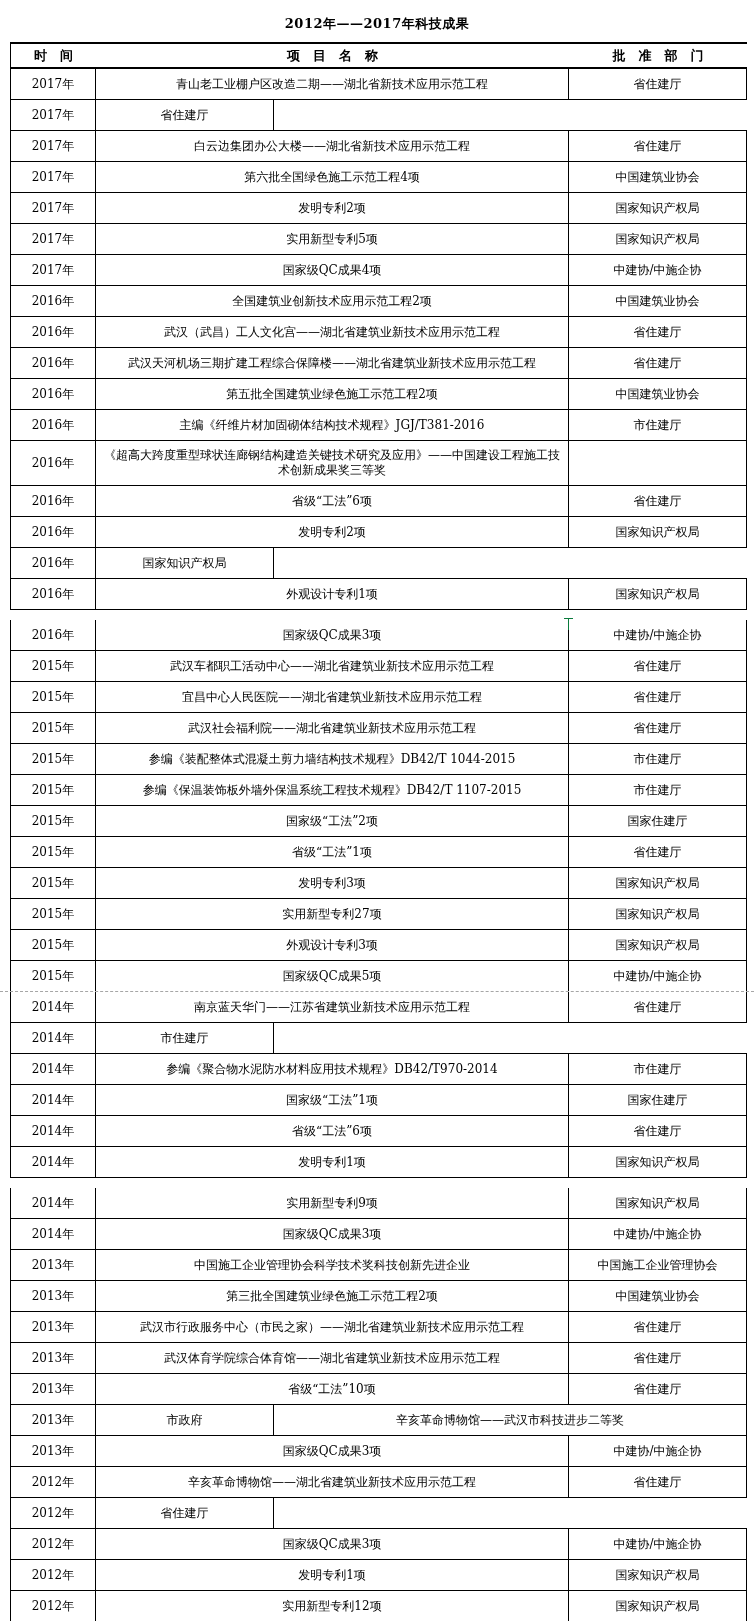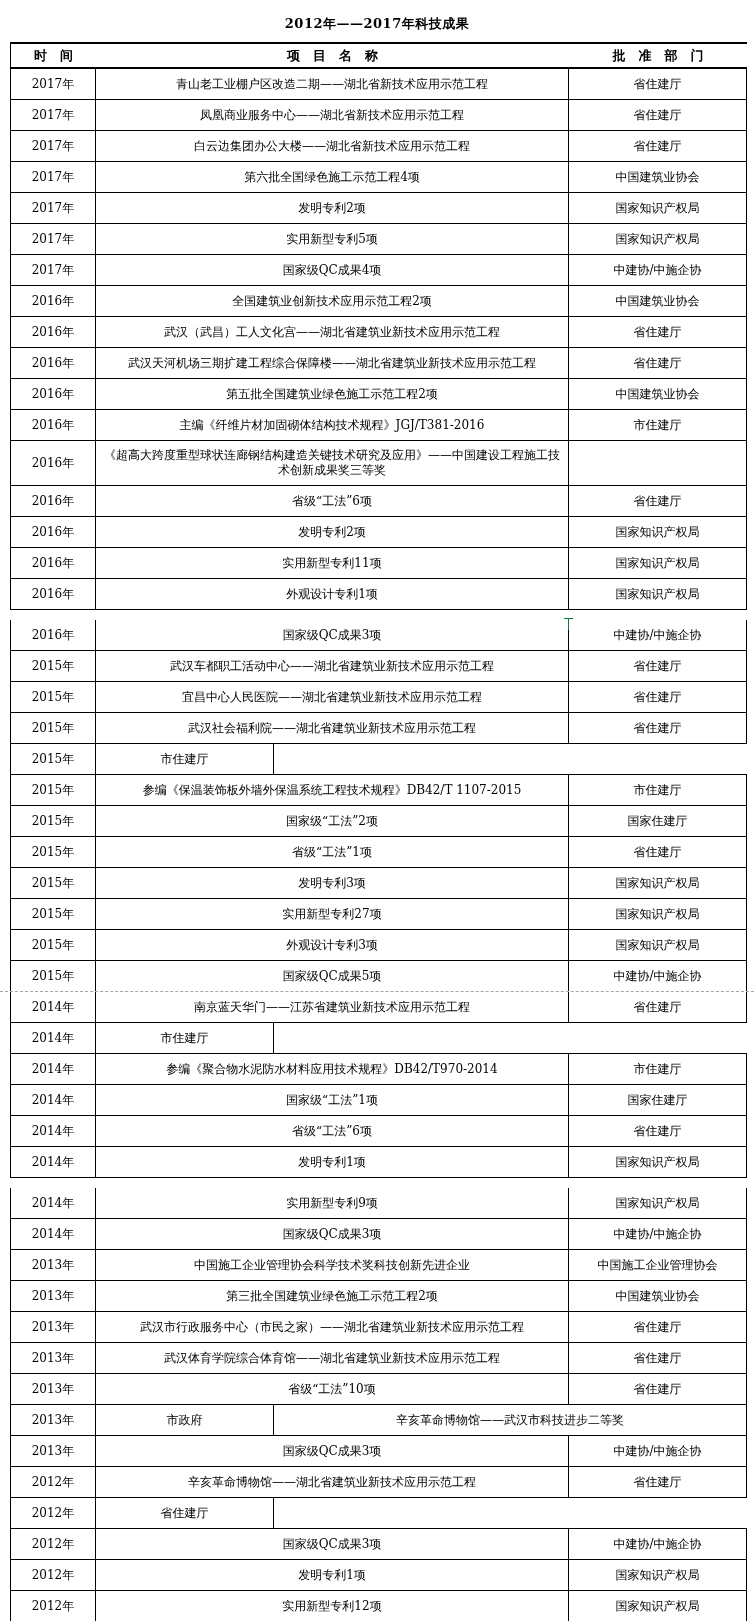--- a/index.html
+++ b/index.html
@@ -80,21 +80,20 @@
     </div>
 
     <div class="section" id="section-0">
         <div class="row">
           <div class="cell c1">2017年</div>
           <div class="cell c2">青山老工业棚户区改造二期——湖北省新技术应用示范工程</div>
           <div class="cell c3">省住建厅</div>
         </div>
         <div class="row">
           <div class="cell c1">2017年</div>
-          <div class="cell c2">凤凰商业服务中心——湖北省新技术应用示范工程</div>
           <div class="cell c3">省住建厅</div>
         </div>
         <div class="row">
           <div class="cell c1">2017年</div>
           <div class="cell c2">白云边集团办公大楼——湖北省新技术应用示范工程</div>
           <div class="cell c3">省住建厅</div>
         </div>
         <div class="row">
           <div class="cell c1">2017年</div>
           <div class="cell c2">第六批全国绿色施工示范工程4项</div>
@@ -150,21 +149,20 @@
           <div class="cell c2">省级“工法”6项</div>
           <div class="cell c3">省住建厅</div>
         </div>
         <div class="row">
           <div class="cell c1">2016年</div>
           <div class="cell c2">发明专利2项</div>
           <div class="cell c3">国家知识产权局</div>
         </div>
         <div class="row">
           <div class="cell c1">2016年</div>
-          <div class="cell c2">实用新型专利11项</div>
           <div class="cell c3">国家知识产权局</div>
         </div>
         <div class="row">
           <div class="cell c1">2016年</div>
           <div class="cell c2">外观设计专利1项</div>
           <div class="cell c3">国家知识产权局</div>
         </div>
       </div>
 
     <div class="pgap"></div>
@@ -186,20 +184,21 @@
           <div class="cell c2">宜昌中心人民医院——湖北省建筑业新技术应用示范工程</div>
           <div class="cell c3">省住建厅</div>
         </div>
         <div class="row">
           <div class="cell c1">2015年</div>
           <div class="cell c2">武汉社会福利院——湖北省建筑业新技术应用示范工程</div>
           <div class="cell c3">省住建厅</div>
         </div>
         <div class="row">
           <div class="cell c1">2015年</div>
+          <div class="cell c2">参编《装配整体式混凝土剪力墙结构技术规程》DB42/T 1044-2015</div>
           <div class="cell c3">市住建厅</div>
         </div>
         <div class="row">
           <div class="cell c1">2015年</div>
           <div class="cell c2">参编《保温装饰板外墙外保温系统工程技术规程》DB42/T 1107-2015</div>
           <div class="cell c3">市住建厅</div>
         </div>
         <div class="row">
           <div class="cell c1">2015年</div>
           <div class="cell c2">国家级“工法”2项</div>

